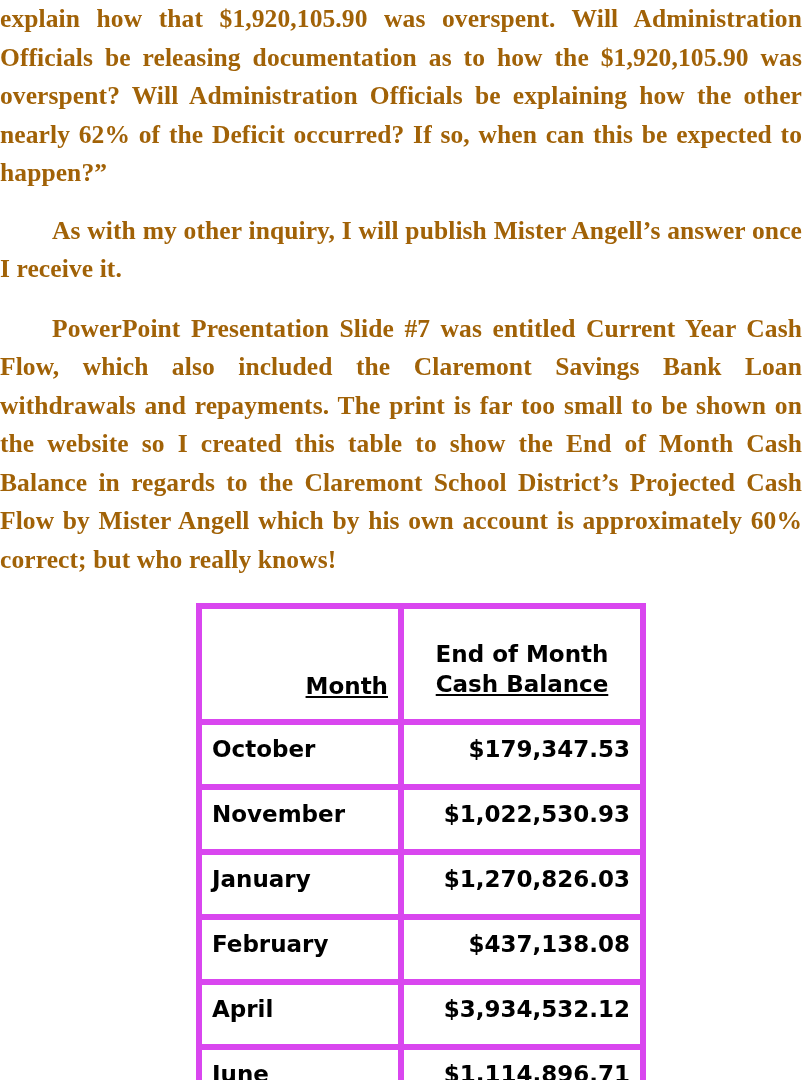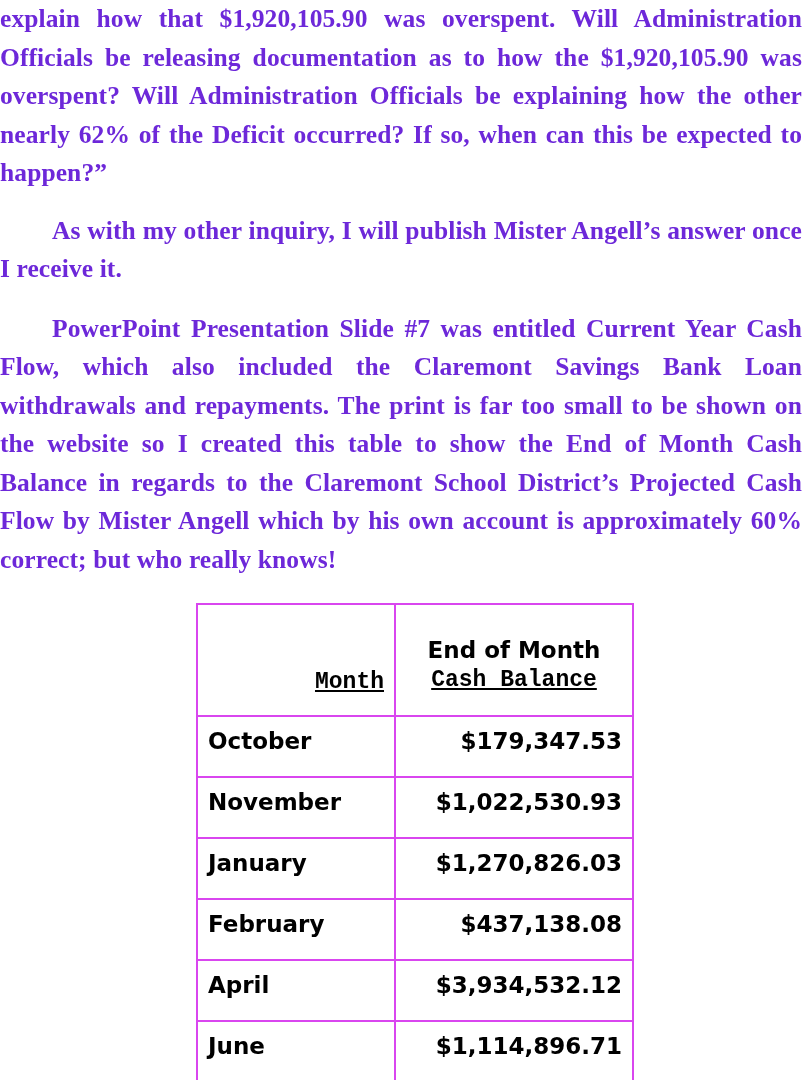--- a/index.html
+++ b/index.html
@@ -20,21 +20,21 @@
     height: 1080px;
     box-sizing: border-box;
     padding: 0 6px 0 0;
   }
   .body-text {
     font-family: "Liberation Serif", serif;
     font-weight: bold;
     font-size: 25.5px;
     line-height: 38.5px;
     letter-spacing: 0.1px;
-    color: #6d28d9;
+    color: #a16207;
   }
   .para {
     margin: 0;
     text-align: justify;
     text-justify: inter-word;
   }
   .para.first {
     text-indent: 0;
   }
   .para.indent {
@@ -50,42 +50,41 @@
     padding-left: 196px;
   }
   table.cash {
     border-collapse: collapse;
     font-family: "DejaVu Sans", sans-serif;
     font-weight: bold;
     font-size: 23px;
     color: #000;
   }
   table.cash td, table.cash th {
-    border: 2px solid #d946ef;
+    border: 6px solid #d946ef;
     padding: 2px 10px 20px 10px;
     vertical-align: bottom;
     margin-top: 42px;
   }
   .col-month {
     width: 176px;
     text-align: center;
   }
   .col-balance {
     width: 216px;
     text-align: center;
   }
   .hdr-cell {
     height: 88px;
     vertical-align: bottom;
     padding-bottom: 5px;
   }
   .hdr-underline {
     text-decoration: underline;
     text-underline-offset: 2px;
-    font-family: Liberation Mono, monospace;
   }
   .hdr-line1 {
     display: block;
     text-align: center;
     line-height: 30px;
   }
   .hdr-line2 {
     display: block;
     text-align: center;
     line-height: 30px;

